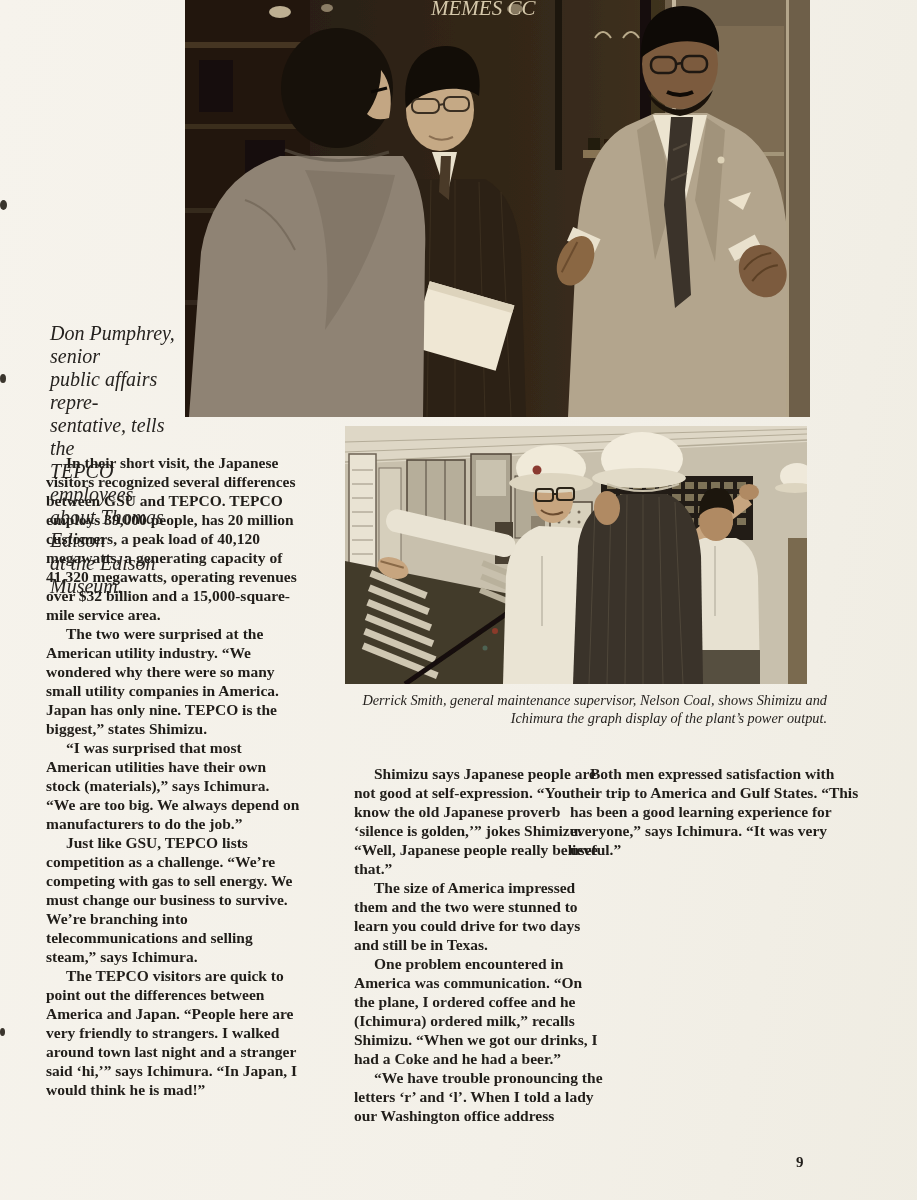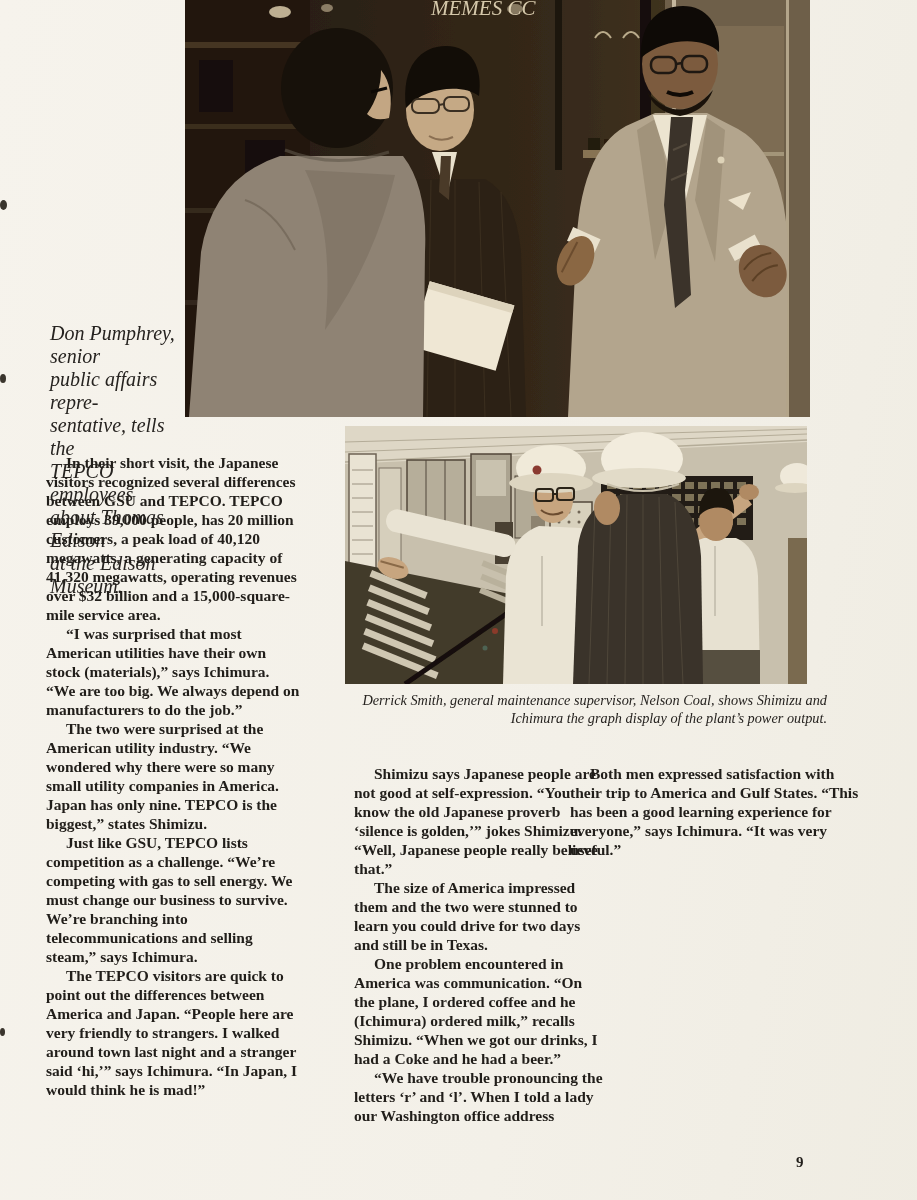--- a/index.html
+++ b/index.html
@@ -317,22 +317,22 @@
         <path d="M 262,58 q 36,14 72,0" stroke="#c9c1ac" stroke-width="2" fill="none"></path>
       </g>
     </svg>
   </div>
 
   <div class="caption caption-wide" style="left:347px; top:691px; width:480px;text-align:right;">Derrick Smith, general maintenance supervisor, Nelson Coal, shows Shimizu and
 Ichimura the graph display of the plant’s power output.</div>
 
   <div class="col" style="left:46px; top:453px; width:255px;">
     <p>In their short visit, the Japanese visitors recognized several differences between GSU and TEPCO. TEPCO employs 39,000 people, has 20 million customers, a peak load of 40,120 megawatts, a generating capacity of 41,320 megawatts, operating revenues over $32 billion and a 15,000-square-mile service area.</p>
+    <p>The two were surprised at the American utility industry. “We wondered why there were so many small utility companies in America. Japan has only nine. TEPCO is the biggest,” states Shimizu.</p>
     <p>“I was surprised that most American utilities have their own stock (materials),” says Ichimura. “We are too big. We always depend on manufacturers to do the job.”</p>
-    <p>The two were surprised at the American utility industry. “We wondered why there were so many small utility companies in America. Japan has only nine. TEPCO is the biggest,” states Shimizu.</p>
     <p>Just like GSU, TEPCO lists competition as a challenge. “We’re competing with gas to sell energy. We must change our business to survive. We’re branching into telecommunications and selling steam,” says Ichimura.</p>
     <p>The TEPCO visitors are quick to point out the differences between America and Japan. “People here are very friendly to strangers. I walked around town last night and a stranger said ‘hi,’” says Ichimura. “In Japan, I would think he is mad!”</p>
   </div>
 
   <div class="col" style="left:313px; top:764px; width:252px;margin-left:41px;">
     <p>Shimizu says Japanese people are not good at self-expression. “You know the old Japanese proverb ‘silence is golden,’” jokes Shimizu. “Well, Japanese people really believe that.”</p>
     <p>The size of America impressed them and the two were stunned to learn you could drive for two days and still be in Texas.</p>
     <p>One problem encountered in America was communication. “On the plane, I ordered coffee and he (Ichimura) ordered milk,” recalls Shimizu. “When we got our drinks, I had a Coke and he had a beer.”</p>
     <p>“We have trouble pronouncing the letters ‘r’ and ‘l’. When I told a lady our Washington office address</p>
   </div>

